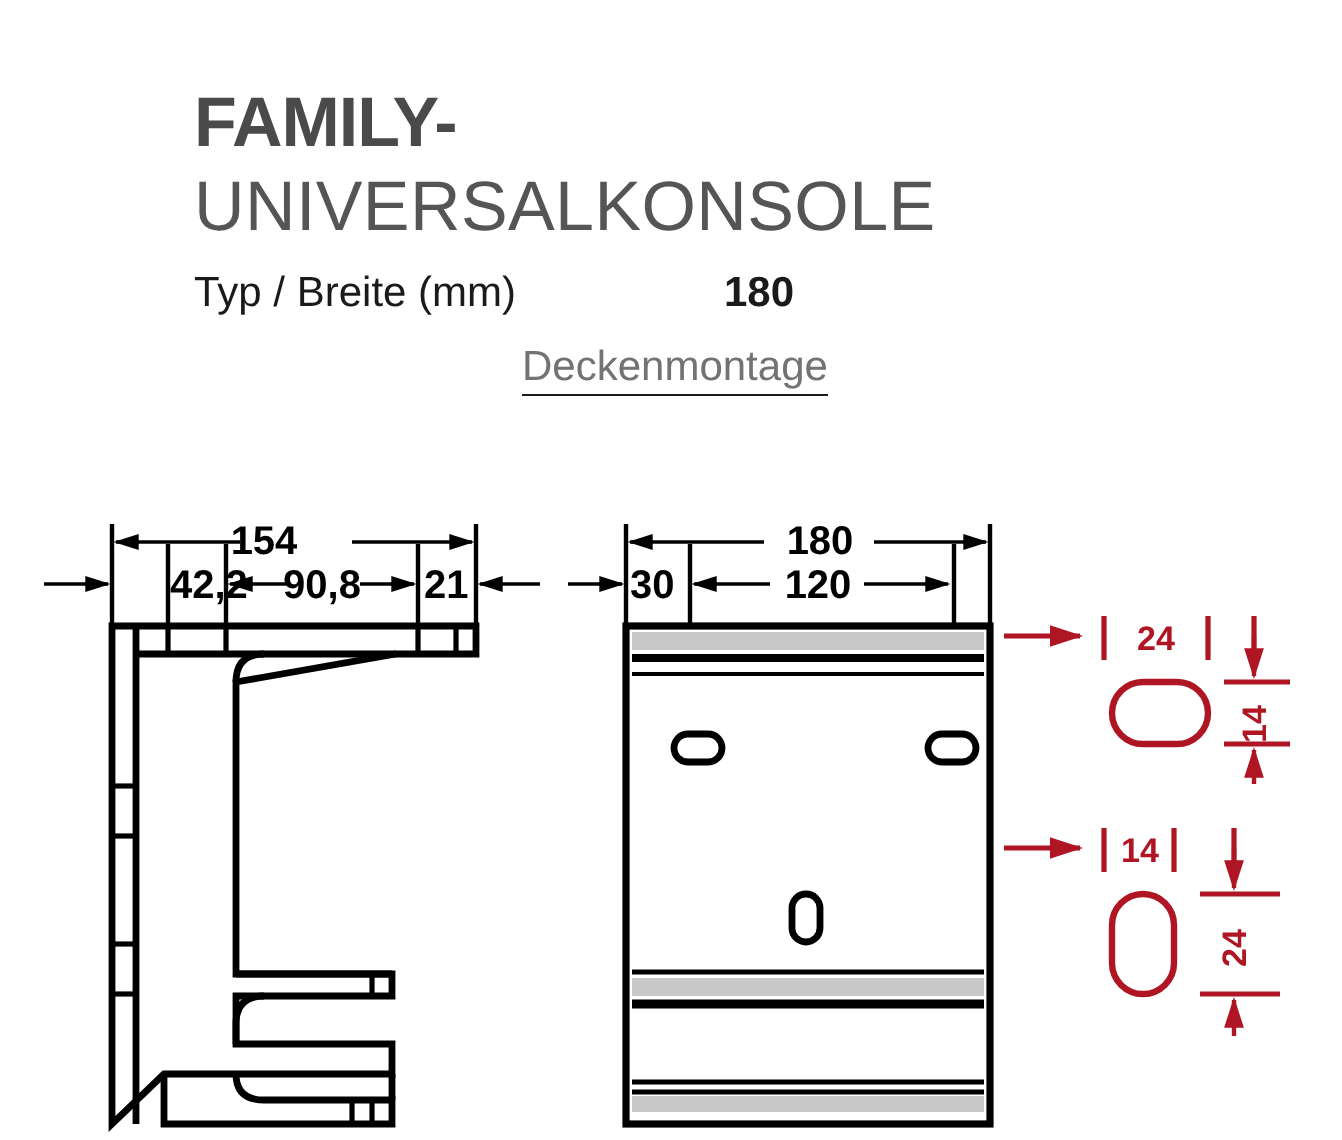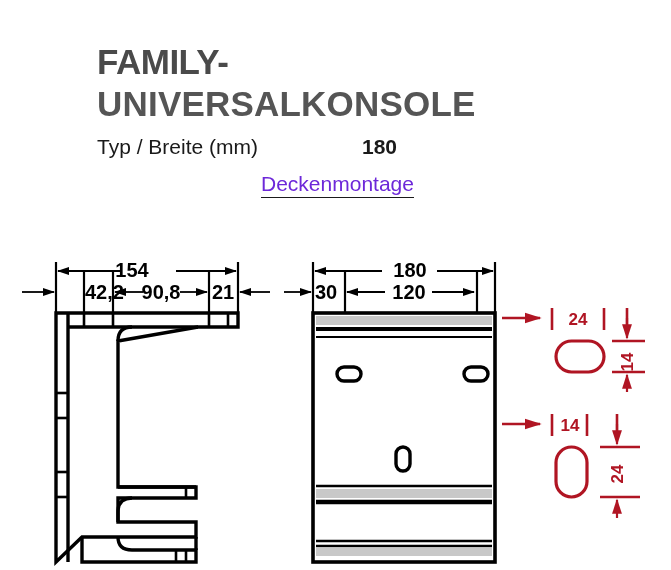--- a/index.html
+++ b/index.html
@@ -33,21 +33,21 @@
     font-weight: bold;
     letter-spacing: -0.5px;
     color: #4a4a4a;
     white-space: nowrap;
   }
   .title-line2 {
     position: absolute;
     left: 93px;
     top: 64px;
     font-size: 35px;
-    font-weight: bold;
+    font-weight: normal;
     letter-spacing: 0.2px;
     color: #555555;
     white-space: nowrap;
   }
   .subtitle-label {
     position: absolute;
     left: 93px;
     top: 115px;
     font-size: 21px;
     font-weight: normal;
@@ -69,21 +69,21 @@
     top: 152px;
     font-size: 21px;
     color: #1a1a1a;
     white-space: nowrap;
   }
   .subtitle2-value {
     position: absolute;
     left: 257px;
     top: 152px;
     font-size: 21px;
-    color: #6d28d9;
+    color: #737373;
     white-space: nowrap;
     border-bottom: 1.5px solid #1a1a1a;
     padding-bottom: 1px;
   }
 
   
   #drawing {
     position: absolute;
     left: 0;
     top: 0;

